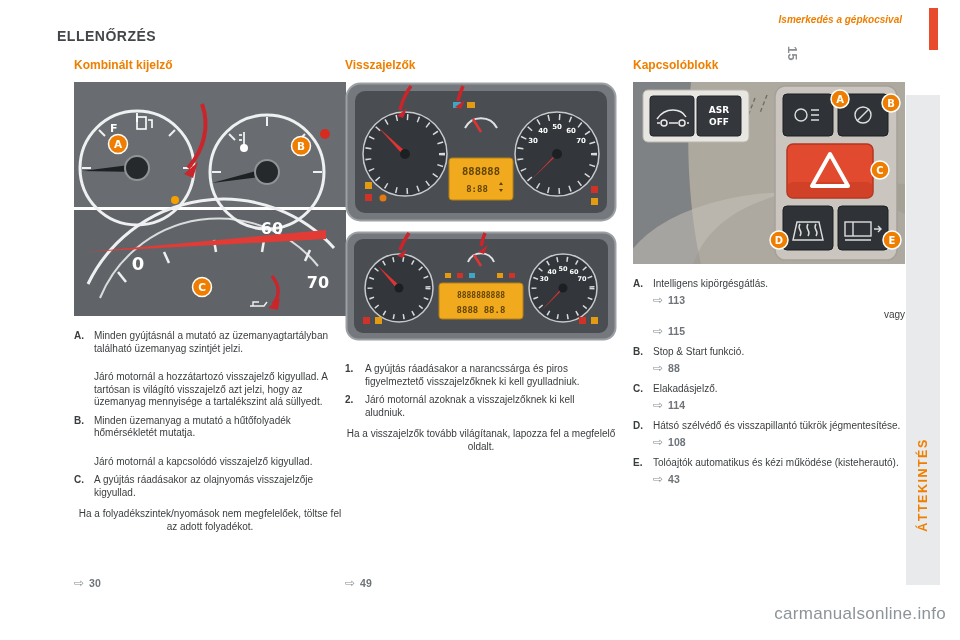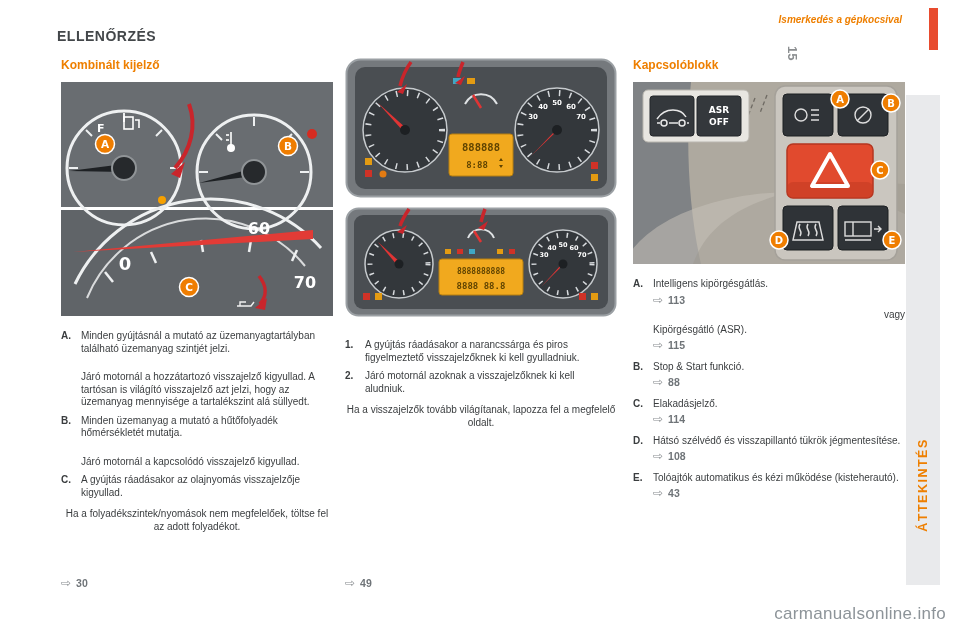--- a/index.html
+++ b/index.html
@@ -16,21 +16,21 @@
               color:#8b8e90; transform:rotate(90deg); transform-origin:left top; }
   .side-band { position:absolute; left:906px; top:95px; width:34px; height:490px; background:#e9eaec; }
   .side-tab-wrap { position:absolute; left:0; top:300px; width:34px; height:180px;
                    display:flex; align-items:center; justify-content:center; }
   .side-tab { transform:rotate(-90deg); white-space:nowrap; font-size:12.5px; font-weight:bold;
               color:#ee7f00; letter-spacing:1.5px; }
   .watermark { position:absolute; right:14px; top:604px; font-size:17px; color:#8d9499;
                letter-spacing:.3px; }
 
   .col { position:absolute; top:58px; width:272px; height:560px; }
-  .col1 { left:61px; } .col2 { left:345px; } .col3 { left:633px; }
+  .col1 { left:74px; } .col2 { left:345px; } .col3 { left:633px; }
   .col-heading { font-size:12px; font-weight:bold; color:#ee7f00; margin-bottom:10px; }
   .figure { width:272px; } .figure svg { display:block; }
   .fig-gap { height:9px; }
 
   .txt { font-size:10px; line-height:12.5px; color:#3a3d3f; }
   .item { position:relative; padding-left:20px; margin-bottom:6px; }
   .item .lbl { position:absolute; left:0; top:0; font-weight:bold; }
   .more { margin-top:16px; }
   .note { margin-top:9px;text-align:center; }
   .ref { display:flex; align-items:center; gap:5px; font-size:10.5px; font-weight:bold; color:#6f7478; }
@@ -169,20 +169,21 @@
       <div class="note">Ha a folyadékszintek/nyomások nem megfelelőek, töltse fel az adott folyadékot.</div>
     </div>
 
     <div class="bottom-ref ref">
       <span class="arrow">⇨</span>
       <span>30</span>
     </div>
   </div>
 
   <div class="col col2">
+    <div class="col-heading">Visszajelzők</div>
 
     <div class="figure">
       <svg viewBox="0 0 272 140" width="272" height="140">
         <rect x="1.5" y="1.5" width="269" height="137" rx="14" fill="#75797d" stroke="#9ba0a4" stroke-width="2"></rect>
         <rect x="10" y="9" width="252" height="122" rx="10" fill="#4a4e52"></rect>
 
         <g>
           <circle cx="60" cy="72" r="42" fill="#33373b" stroke="#c6cacd" stroke-width="1.5"></circle>
           <circle cx="60" cy="72" r="37" fill="none" stroke="#d7dadd" stroke-width="6" stroke-dasharray="1.5 9.5"></circle>
           <polygon points="58,73 62,71 33,45" fill="#e03434"></polygon>
@@ -384,21 +385,20 @@
 
     <div class="txt" style="margin-top:14px">
       <div class="entry">
         <span class="lbl">A.</span>
         <span>Intelligens kipörgésgátlás.</span>
         <div class="ref">
           <span class="arrow">⇨</span>
           <span>113</span>
         </div>
         <div class="alt-word">vagy</div>
-        <div>Kipörgésgátló (ASR).</div>
         <div class="ref">
           <span class="arrow">⇨</span>
           <span>115</span>
         </div>
       </div>
       <div class="entry">
         <span class="lbl">B.</span>
         <span>Stop &amp; Start funkció.</span>
         <div class="ref">
           <span class="arrow">⇨</span>

